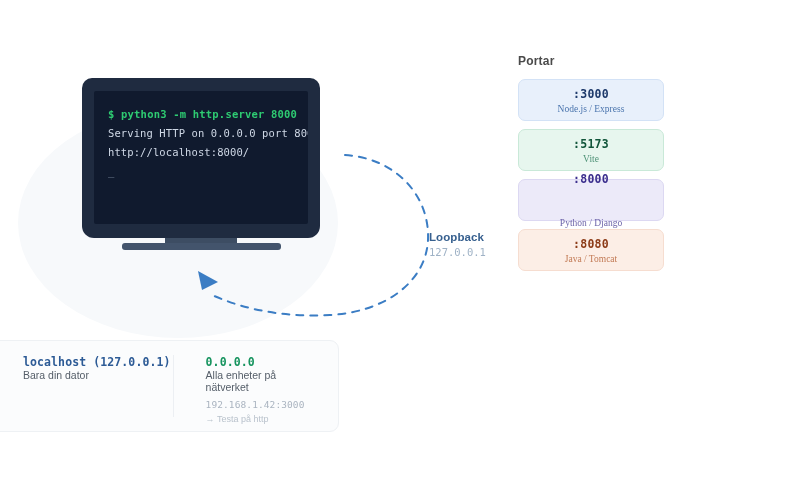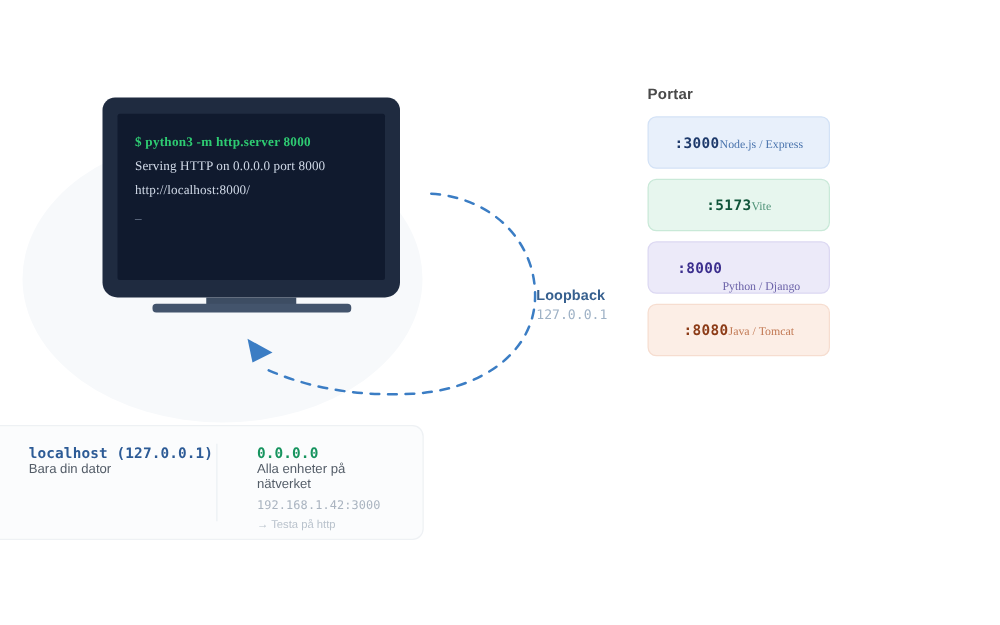--- a/index.html
+++ b/index.html
@@ -49,21 +49,21 @@
     height: 100%;
     background: #101a2e;
     border-radius: 2px;
     box-sizing: border-box;
     padding: 14px 14px;
     font-family: "DejaVu Sans Mono", monospace;
     font-size: 10.5px;
     line-height: 19px;
     overflow: hidden;
   }
-  .term-line { white-space: pre; font-family: Liberation Serif, serif; }
+  .term-line { white-space: pre; }
   .term-prompt { color: #2ecb72; font-weight: bold; letter-spacing: .2px; }
   .term-out    { color: #cfd8e6; letter-spacing: .1px; }
   .term-cursor { color: #7a879c; }
 
   .monitor-neck {
     position: absolute;
     left: 165px;
     top: 238px;
     width: 72px;
     height: 9px;
@@ -109,39 +109,39 @@
     font-family: "DejaVu Sans Mono", monospace;
     font-size: 10.5px;
     color: #9fb2c6;
     margin-top: 3px;
   }
 
   
   .ports {
     position: absolute;
     left: 518px;
-    top: 68px;
+    top: 54px;
     width: 146px;
     z-index: 3;
   }
   .ports-title {
     font-size: 12px;
     font-weight: bold;
     color: #4a4a4a;
     margin-bottom: 11px;
     letter-spacing: .2px;
   }
   .port-card {
     width: 146px;
     height: 42px;
     border-radius: 7px;
     box-sizing: border-box;
     margin-bottom: 8px;
     display: flex;
-    flex-direction: row;
+    flex-direction: column;
     align-items: center;
     justify-content: center;
     border: 1px solid transparent;
   }
   .port-num {
     font-family: "DejaVu Sans Mono", monospace;
     font-size: 11.5px;
     font-weight: bold;
     letter-spacing: .3px;
   }

